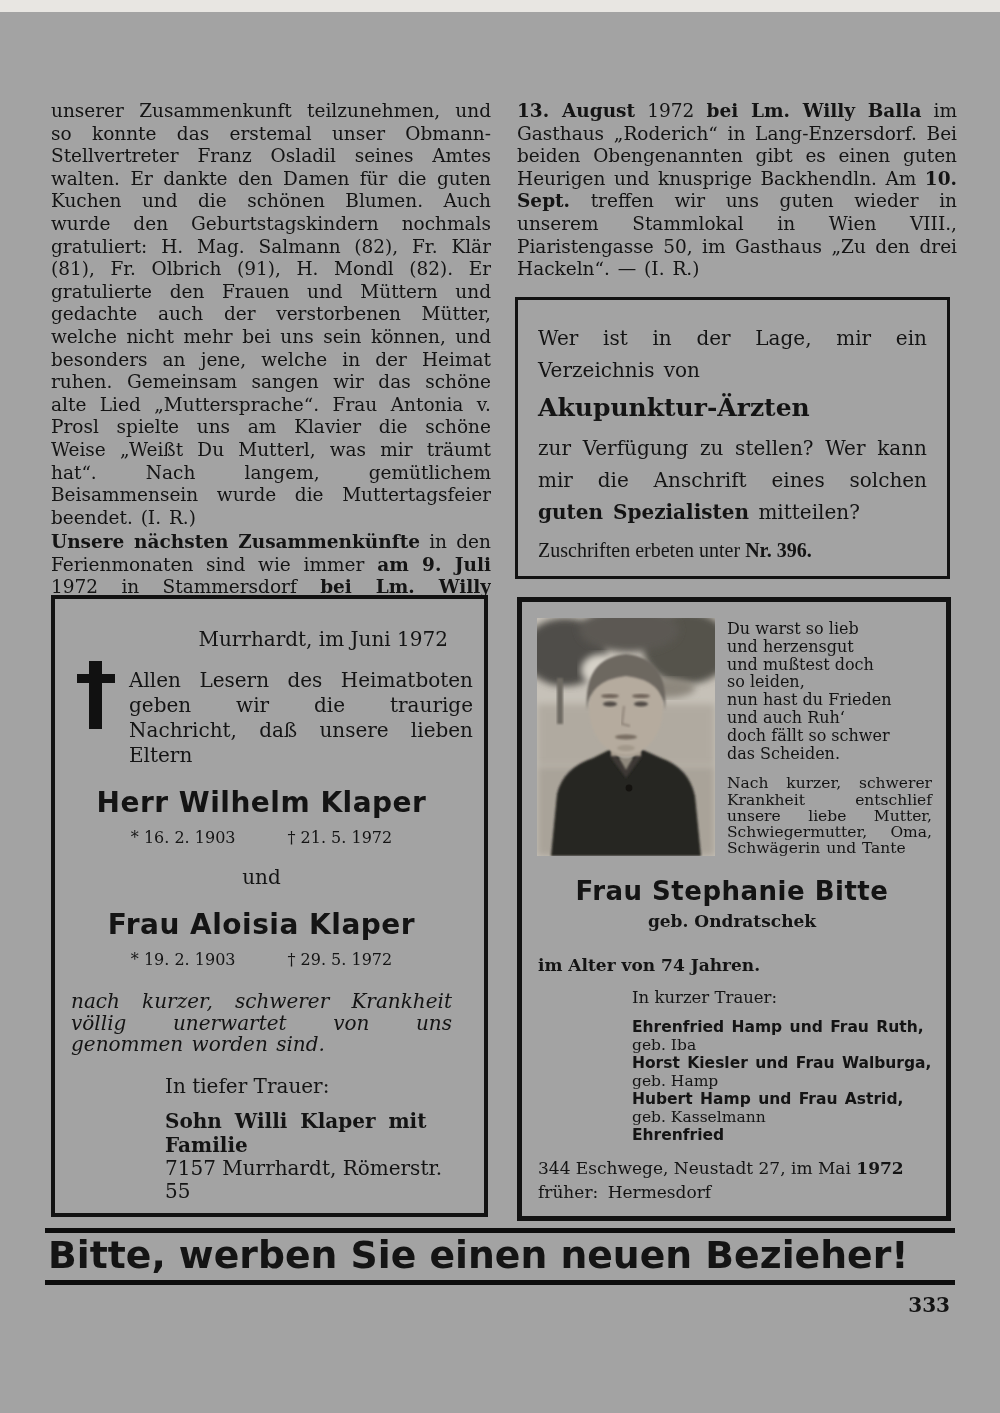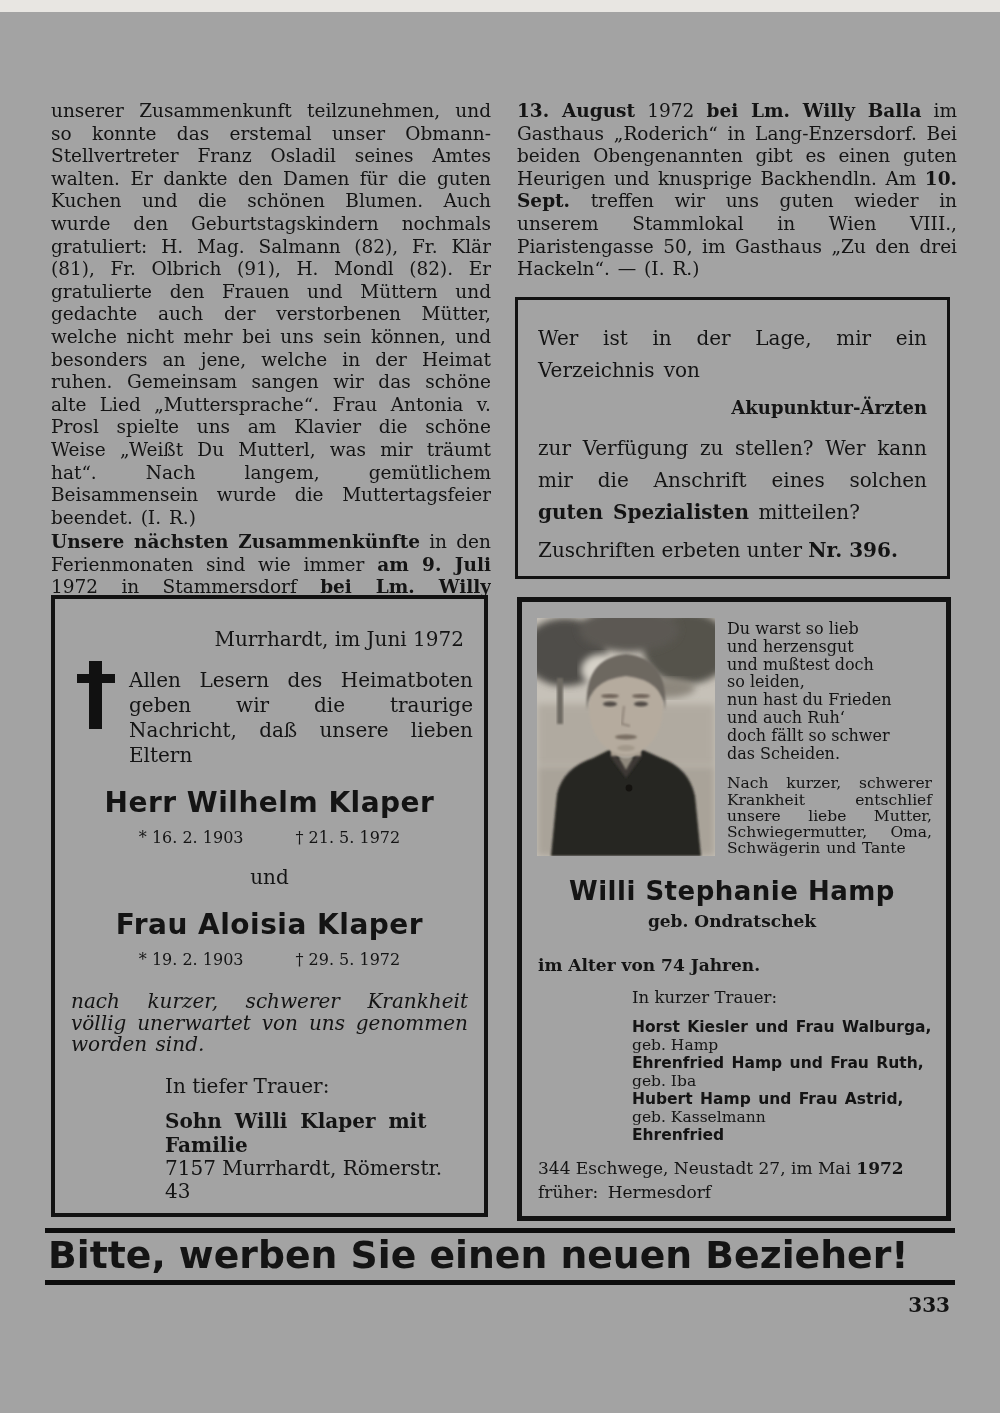--- a/index.html
+++ b/index.html
@@ -33,32 +33,32 @@
     left:515px;top:285px;
     width:435px;height:282px;
     border:3px solid #121212;
     box-sizing:border-box;
     padding:22px 20px 0 20px;
     font-size:20px;
     line-height:32px;
   }
   .ad-box p{margin:0;}
   .ad-intro{text-align:justify;word-spacing:3px;}
-  .ad-title{text-align:right;font-weight:bold;font-size:18px;margin-top:6px !important;}
+  .ad-title{text-align:left;font-weight:bold;font-size:25px;margin-top:6px !important;}
   .ad-body{margin-top:8px !important;text-align:justify;word-spacing:3px;}
-  .ad-footer{margin-top:6px !important;}
+  .ad-footer{margin-top:6px !important;font-family:Liberation Serif, serif;}
 
   
   .obit-left{
     position:absolute;
     left:51px;top:583px;
     width:437px;height:622px;
     border:4px solid #121212;
     box-sizing:border-box;
-    padding:12px 16px 0 16px;
+    padding:12px 32px 0 16px;
     overflow:hidden;
   }
   .obit-left .dateline{
     margin:16px 4px 0 0;
     text-align:right;
     font-size:20px;line-height:25px;
   }
   .cross-wrap{position:absolute;left:22px;top:62px;width:38px;height:68px;}
   .cross-v{position:absolute;left:12px;top:0;width:13px;height:68px;background:#111;}
   .cross-h{position:absolute;left:0;top:13px;width:38px;height:9px;background:#111;}
@@ -186,21 +186,21 @@
 
     <div class="deceased-name">Frau Aloisia Klaper</div>
     <div class="dates-row">
       <span>* 19. 2. 1903</span>
       <span>† 29. 5. 1972</span>
     </div>
 
     <div class="body-text">nach kurzer, schwerer Krankheit völlig unerwartet von uns genommen worden sind.</div>
     <div class="trauer">In tiefer Trauer:</div>
     <div class="mourner">Sohn Willi Klaper mit Familie</div>
-    <div class="mourner-addr">7157 Murrhardt, Römerstr. 43</div>
+    <div class="mourner-addr">7157 Murrhardt, Römerstr. 55</div>
 
   </section>
 
   <section class="obit-right">
     <div class="photo-row">
       <div class="photo">
         <svg viewBox="0 0 178 238" preserveAspectRatio="none" aria-hidden="true">
           <defs>
             <filter id="blur3">
                 <feGaussianBlur stdDeviation="3.5"></feGaussianBlur>
@@ -235,33 +235,33 @@
           <ellipse cx="89" cy="130" rx="9" ry="3" fill="#a2988a" filter="url(#blur1)"></ellipse>
           <circle cx="92" cy="170" r="3.4" fill="#14120f"></circle>
         </svg>
       </div>
       <div class="photo-side">
         <p class="poem">Du warst so lieb<br>und herzensgut<br>und mußtest doch<br>so leiden,<br>nun hast du Frieden<br>und auch Ruh‘<br>doch fällt so schwer<br>das Scheiden.</p>
         <p class="after-poem">Nach kurzer, schwerer Krankheit entschlief unsere liebe Mutter, Schwiegermutter, Oma, Schwägerin und Tante</p>
       </div>
     </div>
 
-    <div class="deceased-name">Willi Stephanie Hamp</div>
+    <div class="deceased-name">Frau Stephanie Bitte</div>
     <div class="maiden">geb. Ondratschek</div>
     <div class="age-line">im Alter von 74 Jahren.</div>
     <div class="trauer">In kurzer Trauer:</div>
 
     <div class="mourners">
       <div class="mourner-entry">
+        <div class="m-name">Ehrenfried Hamp und Frau Ruth,</div>
+        <div class="m-sub">geb. Iba</div>
+      </div>
+      <div class="mourner-entry">
         <div class="m-name">Horst Kiesler und Frau Walburga,</div>
         <div class="m-sub">geb. Hamp</div>
-      </div>
-      <div class="mourner-entry">
-        <div class="m-name">Ehrenfried Hamp und Frau Ruth,</div>
-        <div class="m-sub">geb. Iba</div>
       </div>
       <div class="mourner-entry">
         <div class="m-name">Hubert Hamp und Frau Astrid,</div>
         <div class="m-sub">geb. Kasselmann</div>
       </div>
       <div class="mourner-entry">
         <div class="m-name">Ehrenfried</div>
 
       </div>
     </div>

